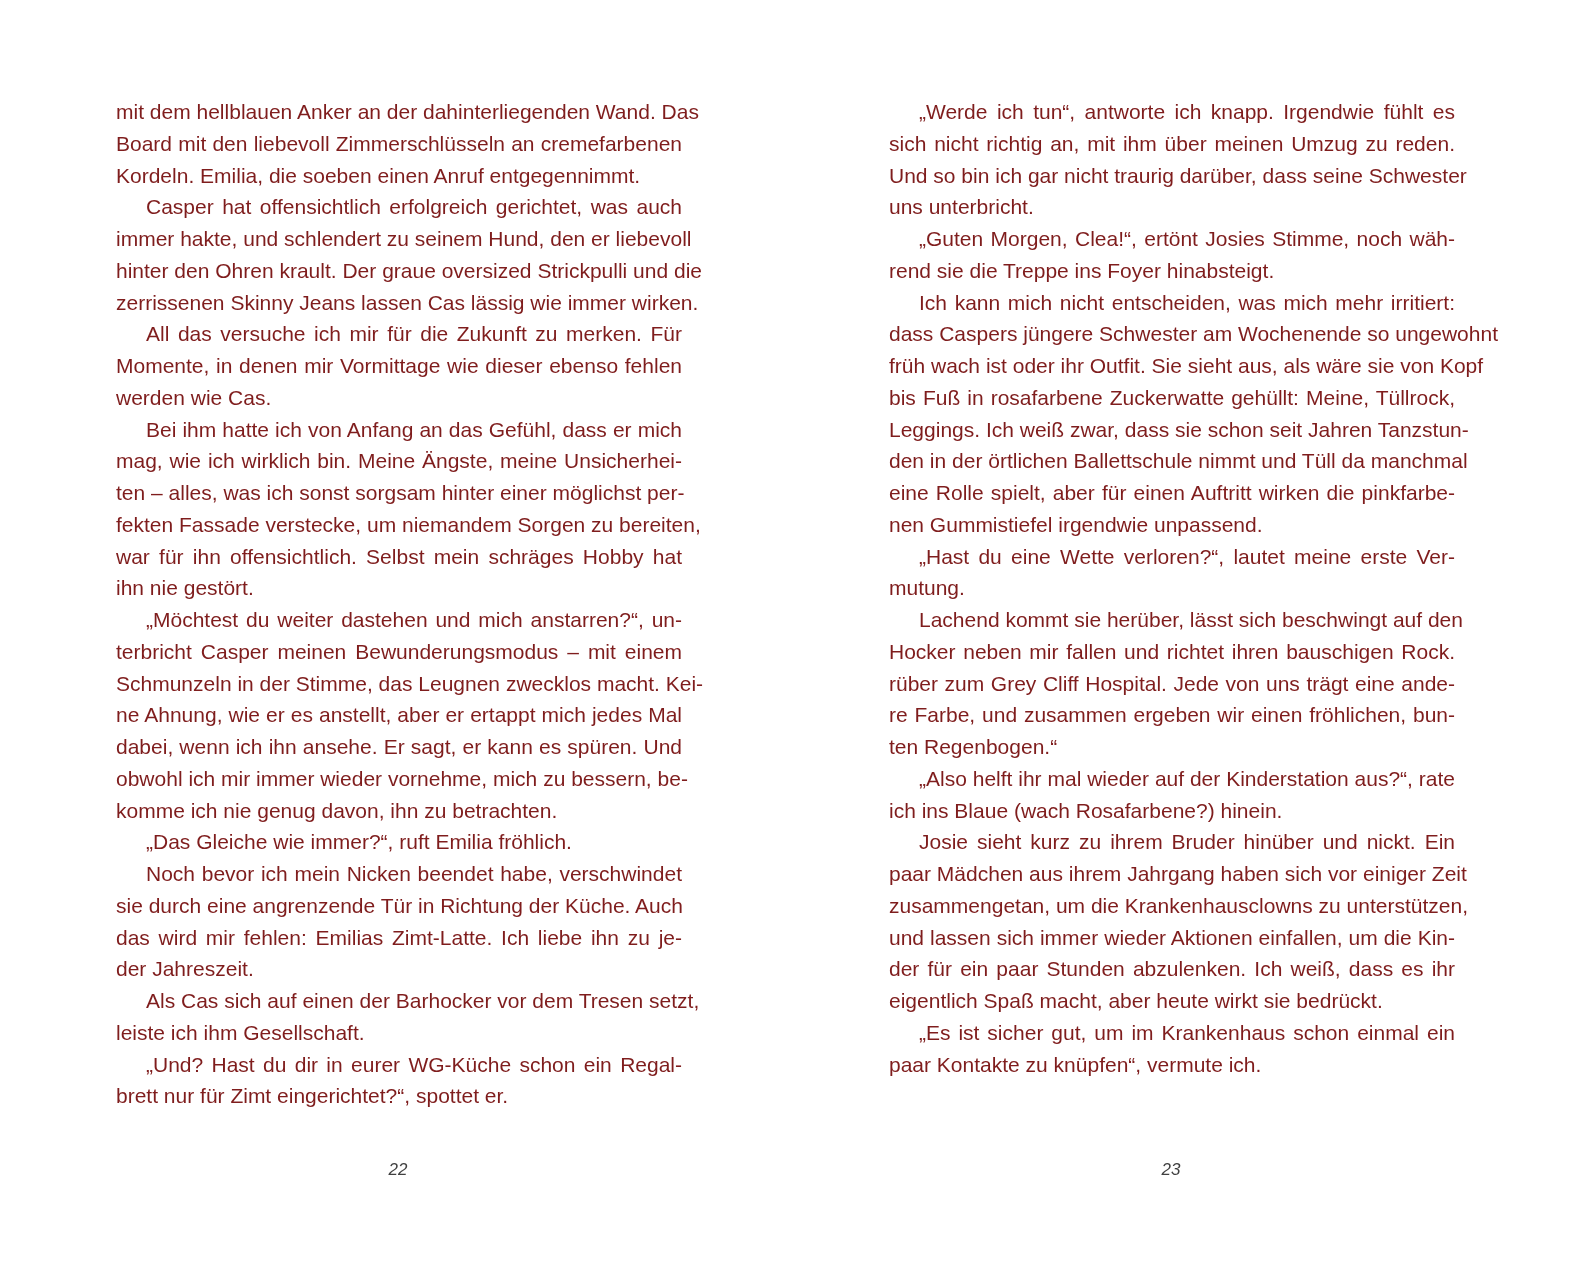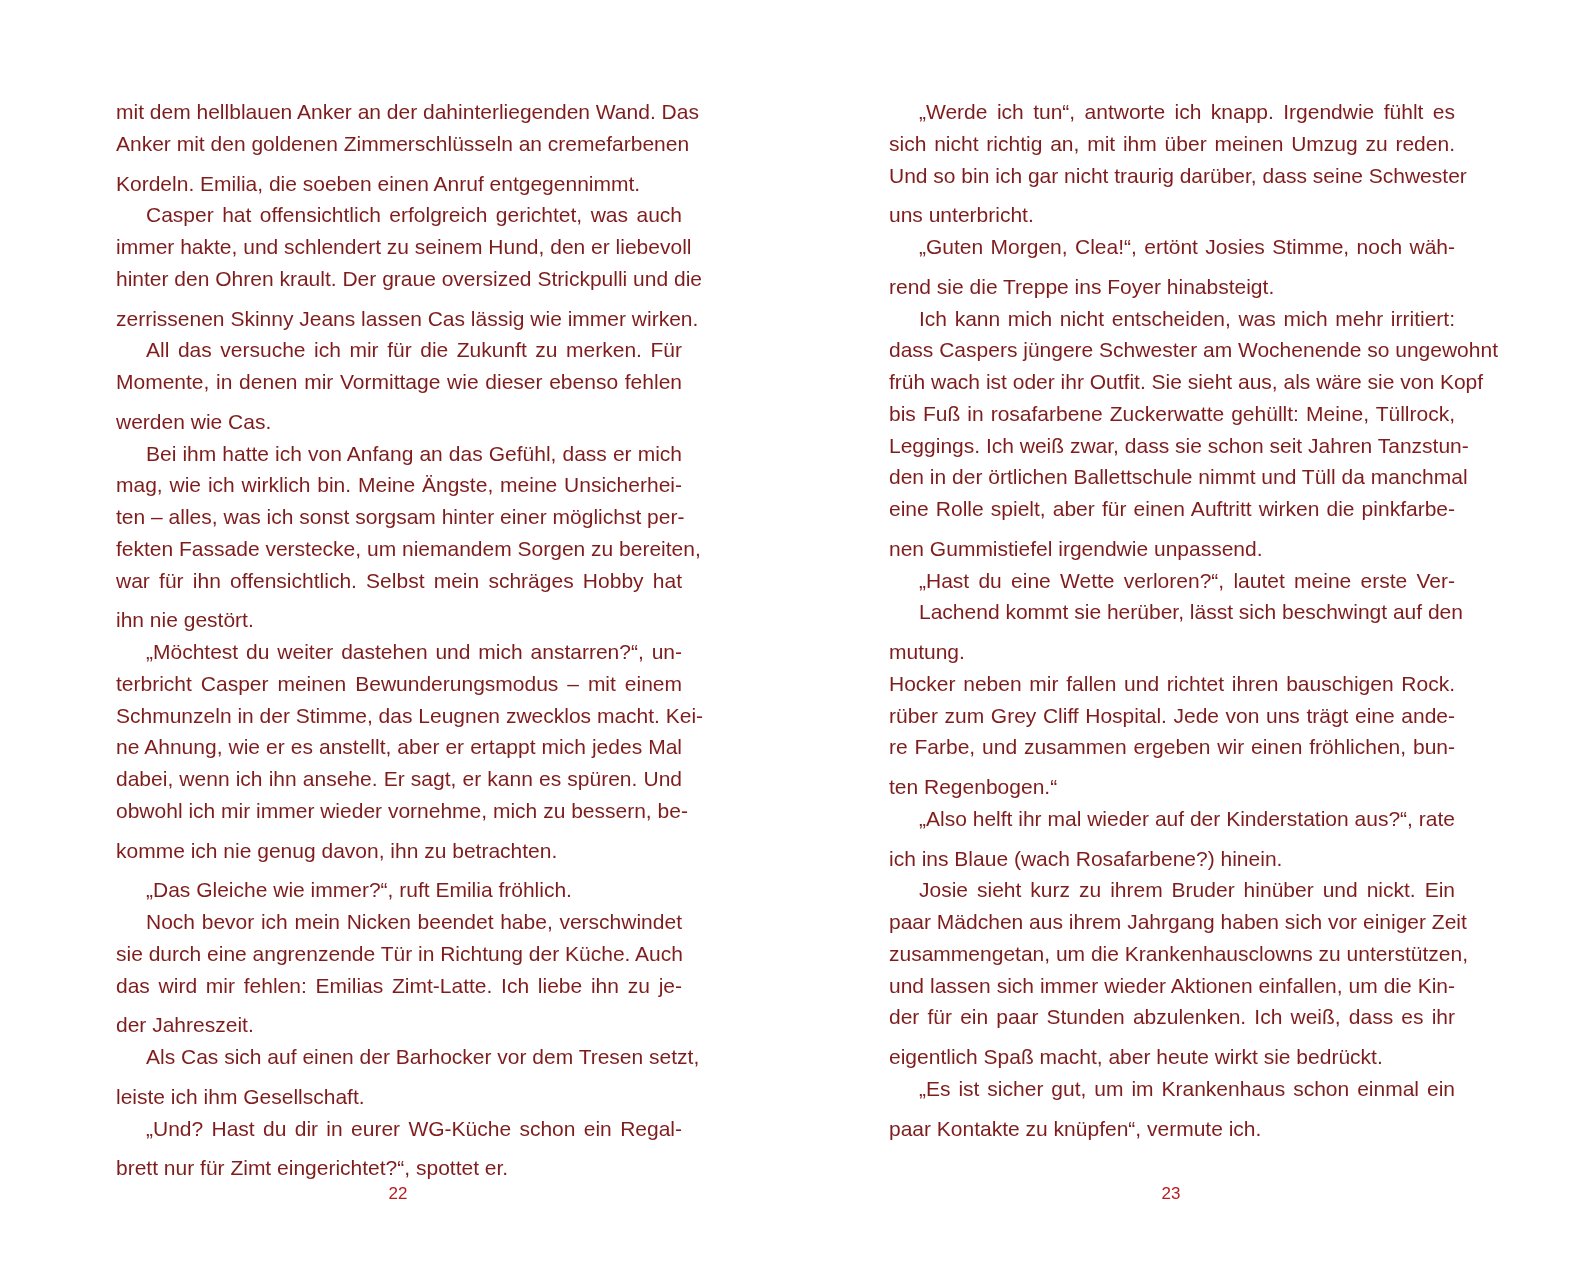--- a/index.html
+++ b/index.html
@@ -15,40 +15,41 @@
     color: #7f1d1d;
   }
   .line {
     display: block;
     height: 31.75px;
     white-space: nowrap;
     text-align: justify;
     text-align-last: justify;
   }
   .line.indent { text-indent: 30px; }
-  .line.last { text-align-last: left; margin-top: 8px; }
+  .line.last { text-align-last: left; }
   .pagenum {
     position: absolute;
-    top: 1184px;
+    top: 1160px;
     font-family: "Liberation Sans", "DejaVu Sans", sans-serif;
     font-size: 17px;
-    color: #b91c1c;
+    color: #404040;
     width: 60px;
     text-align: center;
+    font-style: italic;
   }
   .pagenum.left { left: 368px; }
   .pagenum.right { left: 1141px; }
 </style>
 </head>
 <body>
 
 <div class="spread">
   <div class="page left text" id="left-body">
       <span class="line">mit dem hellblauen Anker an der dahinterliegenden Wand. Das</span>
-      <span class="line">Anker mit den goldenen Zimmerschlüsseln an cremefarbenen</span>
+      <span class="line">Board mit den liebevoll Zimmerschlüsseln an cremefarbenen</span>
       <span class="line last">Kordeln. Emilia, die soeben einen Anruf entgegennimmt.</span>
       <span class="line indent">Casper hat offensichtlich erfolgreich gerichtet, was auch</span>
       <span class="line">immer hakte, und schlendert zu seinem Hund, den er liebevoll</span>
       <span class="line">hinter den Ohren krault. Der graue oversized Strickpulli und die</span>
       <span class="line last">zerrissenen Skinny Jeans lassen Cas lässig wie immer wirken.</span>
       <span class="line indent">All das versuche ich mir für die Zukunft zu merken. Für</span>
       <span class="line">Momente, in denen mir Vormittage wie dieser ebenso fehlen</span>
       <span class="line last">werden wie Cas.</span>
       <span class="line indent">Bei ihm hatte ich von Anfang an das Gefühl, dass er mich</span>
       <span class="line">mag, wie ich wirklich bin. Meine Ängste, meine Unsicherhei-</span>
@@ -82,22 +83,22 @@
       <span class="line last">rend sie die Treppe ins Foyer hinabsteigt.</span>
       <span class="line indent">Ich kann mich nicht entscheiden, was mich mehr irritiert:</span>
       <span class="line">dass Caspers jüngere Schwester am Wochenende so ungewohnt</span>
       <span class="line">früh wach ist oder ihr Outfit. Sie sieht aus, als wäre sie von Kopf</span>
       <span class="line">bis Fuß in rosafarbene Zuckerwatte gehüllt: Meine, Tüllrock,</span>
       <span class="line">Leggings. Ich weiß zwar, dass sie schon seit Jahren Tanzstun-</span>
       <span class="line">den in der örtlichen Ballettschule nimmt und Tüll da manchmal</span>
       <span class="line">eine Rolle spielt, aber für einen Auftritt wirken die pinkfarbe-</span>
       <span class="line last">nen Gummistiefel irgendwie unpassend.</span>
       <span class="line indent">„Hast du eine Wette verloren?“, lautet meine erste Ver-</span>
+      <span class="line last">mutung.</span>
       <span class="line indent">Lachend kommt sie herüber, lässt sich beschwingt auf den</span>
-      <span class="line last">mutung.</span>
       <span class="line">Hocker neben mir fallen und richtet ihren bauschigen Rock.</span>
       <span class="line">rüber zum Grey Cliff Hospital. Jede von uns trägt eine ande-</span>
       <span class="line">re Farbe, und zusammen ergeben wir einen fröhlichen, bun-</span>
       <span class="line last">ten Regenbogen.“</span>
       <span class="line indent">„Also helft ihr mal wieder auf der Kinderstation aus?“, rate</span>
       <span class="line last">ich ins Blaue (wach Rosafarbene?) hinein.</span>
       <span class="line indent">Josie sieht kurz zu ihrem Bruder hinüber und nickt. Ein</span>
       <span class="line">paar Mädchen aus ihrem Jahrgang haben sich vor einiger Zeit</span>
       <span class="line">zusammengetan, um die Krankenhausclowns zu unterstützen,</span>
       <span class="line">und lassen sich immer wieder Aktionen einfallen, um die Kin-</span>

